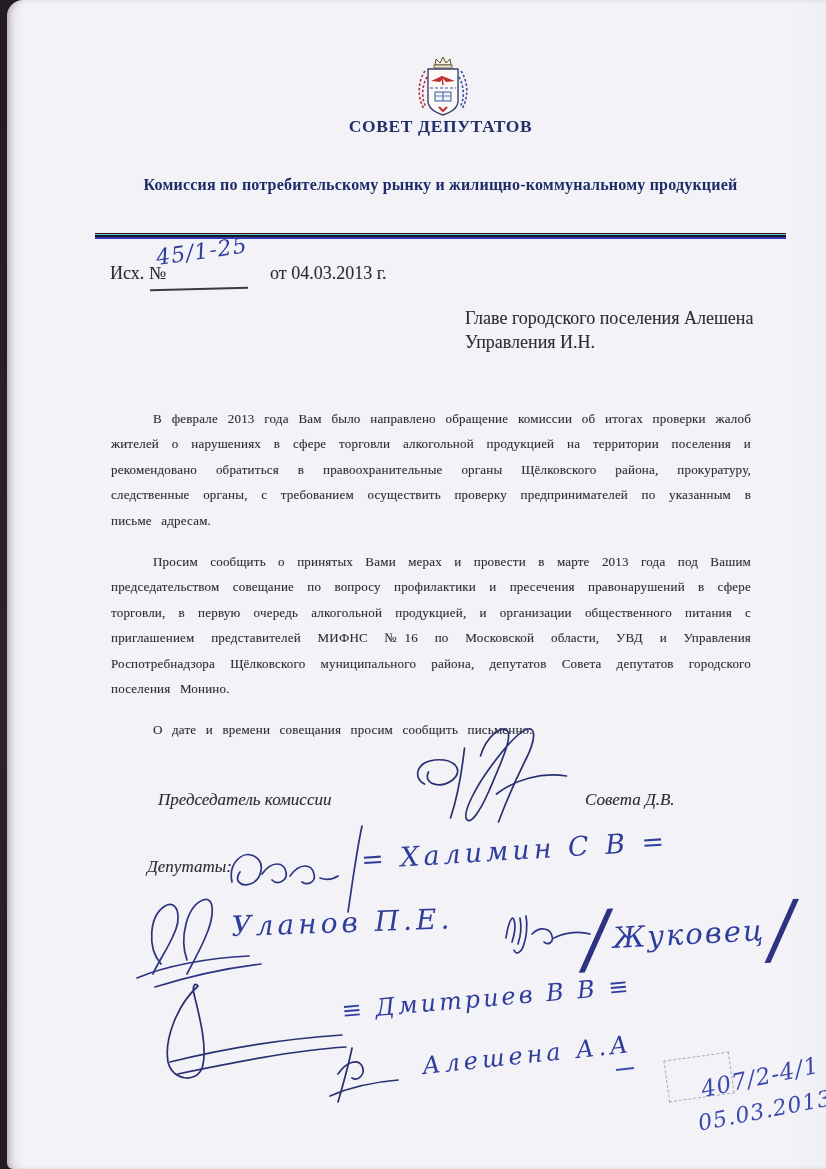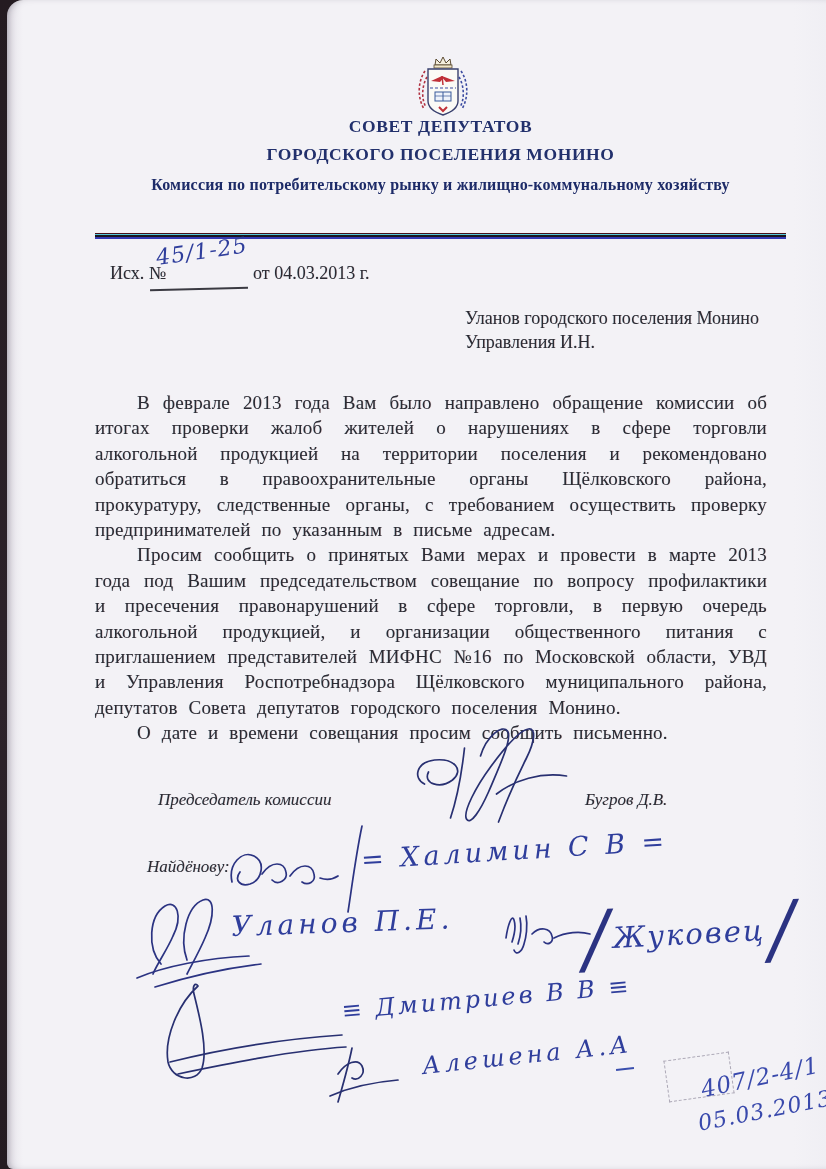--- a/index.html
+++ b/index.html
@@ -24,27 +24,27 @@
   .contact { font-size:16px; letter-spacing:.6px; color:#27336b; }
   .divider {
     left:95px; top:233px; width:691px; height:6px;
     background:linear-gradient(to bottom,
       #4a1018 0%, #4a1018 18%,
       #55c8da 18%, #55c8da 36%,
       #17171f 36%, #17171f 74%,
       #3438b2 74%, #3438b2 100%);
   }
   .ref-prefix { left:110px; top:263px; font-size:18px; }
-  .ref-suffix { left:253px; top:263px; font-size:18px; }
+  .ref-suffix { left:270px; top:263px; font-size:18px; }
   .ref-underline { left:150px; top:288px; width:98px; height:1.5px; background:#3a3a42; transform:rotate(-1.5deg); }
   .hw { font-family:"DejaVu Serif","Liberation Serif",serif; font-style:italic; color:#2f3e9c; }
   .ref-number { left:158px; top:245px; font-size:22px; transform:rotate(-8deg); transform-origin:left bottom; letter-spacing:1px; }
   .addressee { left:465px; top:306px; font-size:18px; line-height:24px; }
   .body-text { left:95px; top:390px; width:672px; }
-  .body-text p { margin:0; font-size:19px; line-height:25.4px; text-align:justify; text-indent:42px; word-spacing:6px; letter-spacing:.2px; }
+  .body-text p { margin:16px; font-size:13px; line-height:25.4px; text-align:justify; text-indent:42px; word-spacing:6px; letter-spacing:.2px; }
   .sig-label { font-size:17px;font-style:italic; }
   .chair-label { left:158px; top:790px; }
   .chair-name { left:585px; top:790px; }
   .dep-label { left:147px; top:857px; }
   .sigsvg path { fill:none; stroke:#2b3382; stroke-width:1.7; stroke-linecap:round; stroke-linejoin:round; }
   .sigsvg.dark path { stroke:#283071; }
   .hw-name { transform-origin:left bottom; white-space:nowrap; }
   .dep1-name { left:362px; top:844px; font-size:27px; letter-spacing:4px; transform:rotate(-3.5deg); }
   .dep2-name { left:232px; top:910px; font-size:28px; letter-spacing:4px; transform:rotate(-2deg); }
   .name3-wrap { left:583px; top:894px; transform:rotate(-3deg); white-space:nowrap; }
@@ -72,51 +72,50 @@
     <path d="M16,26 L27,21 L40,26 L31,27 L28,23.5 L25,27 Z" fill="#c03038"></path>
     <path d="M27,21 L28,30" stroke="#c03038" stroke-width="1.5"></path>
     <path d="M15,33 h26" stroke="#3a4aa0" stroke-width="1.2" stroke-dasharray="3 2"></path>
     <rect x="20" y="37" width="16" height="9" fill="#eef2fa" stroke="#3a5a9a" stroke-width="1"></rect>
     <line x1="28" y1="37" x2="28" y2="46" stroke="#3a5a9a"></line>
     <line x1="20" y1="41" x2="36" y2="41" stroke="#3a5a9a" stroke-width="0.7"></line>
     <path d="M24,52 L28,56 L32,52" stroke="#c03038" stroke-width="2" fill="none"></path>
   </svg>
 
   <div class="abs center-col org-line navy" style="top:116px;text-align:center;">СОВЕТ ДЕПУТАТОВ</div>
-  <div class="abs center-col org-line navy" style="top:144px;">ГОРОДСКОГО ПОСЕЛЕНИЯ МОНИНО</div>
-  <div class="abs center-col commission" style="top:176px;">Комиссия по потребительскому рынку и жилищно-коммунальному хозяйству</div>
+  <div class="abs center-col commission" style="top:176px;">Комиссия по потребительскому рынку и жилищно-коммунальному продукцией</div>
 
   <div class="abs divider"></div>
 
   <span class="abs ref-prefix printed">Исх. №</span>
   <span class="abs hw ref-number">45/1-25</span>
   <div class="abs ref-underline"></div>
   <span class="abs ref-suffix printed">от 04.03.2013 г.</span>
 
   <div class="abs addressee printed">
-    <div>Уланов городского поселения Монино</div>
+    <div>Главе городского поселения Алешена</div>
     <div>Управления И.Н.</div>
   </div>
 
   <div class="abs body-text printed">
     <p>В феврале 2013 года Вам было направлено обращение комиссии об итогах проверки жалоб жителей о нарушениях в сфере торговли алкогольной продукцией на территории поселения и рекомендовано обратиться в правоохранительные органы Щёлковского района, прокуратуру, следственные органы, с требованием осуществить проверку предпринимателей по указанным в письме адресам.</p>
     <p>Просим сообщить о принятых Вами мерах и провести в марте 2013 года под Вашим председательством совещание по вопросу профилактики и пресечения правонарушений в сфере торговли, в первую очередь алкогольной продукцией, и организации общественного питания с приглашением представителей МИФНС №16 по Московской области, УВД и Управления Роспотребнадзора Щёлковского муниципального района, депутатов Совета депутатов городского поселения Монино.</p>
     <p>О дате и времени совещания просим сообщить письменно.</p>
   </div>
 
   <span class="abs sig-label printed chair-label">Председатель комиссии</span>
   <svg class="abs sigsvg dark" style="left:396px; top:722px;" width="200" height="112" viewBox="0 0 175 112">
     <path d="M16,62 C4,56 8,40 26,38 C46,36 56,48 44,58 C32,67 14,62 20,50"></path>
     <path d="M56,26 C54,44 50,72 42,96"></path>
     <path d="M72,34 C78,14 94,2 99,9 C104,16 92,42 80,70 C72,88 62,104 58,97 C54,90 68,64 82,45 C96,26 112,8 120,7 C128,6 126,20 118,36 C108,56 96,84 90,100"></path>
     <path d="M88,72 C106,58 132,50 158,54"></path>
   </svg>
-  <span class="abs sig-label printed chair-name">Бугров Д.В.</span>
+  <span class="abs sig-label printed chair-name">Совета Д.В.</span>
 
-  <span class="abs sig-label printed dep-label">Найдёнову:</span>
+  <span class="abs sig-label printed dep-label">Депутаты:</span>
 
   <svg class="abs sigsvg" style="left:226px; top:824px;" width="150" height="92" viewBox="0 0 150 92">
     <path d="M6,58 C2,40 16,26 28,32 C40,38 36,56 24,60 C14,63 8,56 14,48"></path>
     <path d="M36,50 C46,36 58,38 60,48 C62,56 52,62 46,56"></path>
     <path d="M64,52 C74,38 86,40 88,50 C90,58 82,62 76,58"></path>
     <path d="M94,54 C100,56 106,56 112,52"></path>
     <path d="M122,88 C126,62 130,30 136,2"></path>
   </svg>
   <span class="abs hw hw-name dep1-name">= Халимин С В =</span>
 

